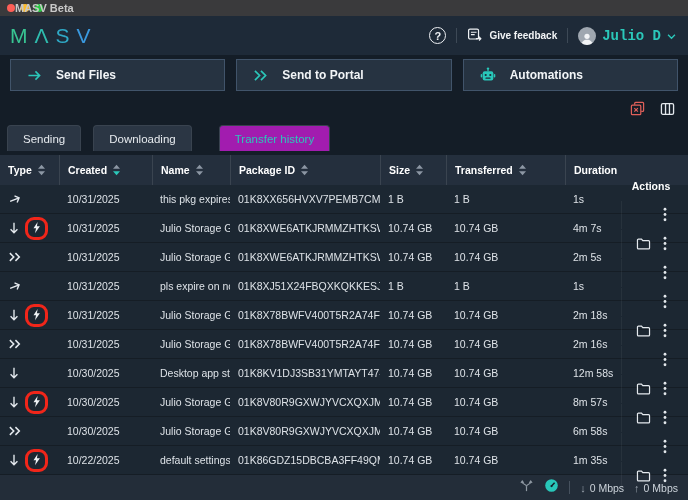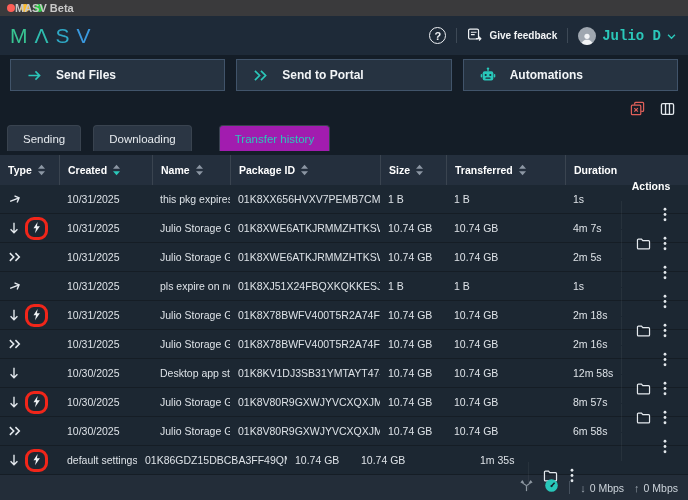--- a/index.html
+++ b/index.html
@@ -576,20 +576,21 @@
       </span>
 
       <span class="bolt-wrap">
         <span>
           <svg width="9" height="13" viewBox="0 0 12 16" fill="#eef2f5">
               <path d="M7.5 0.5L2 9h3.4L4 15.5 10.5 6.3H6.6z"></path>
             </svg>
         </span>
       </span>
     </div>
+    <div class="cell c-created">10/22/2025</div>
     <div class="cell c-name">default settings t…</div>
     <div class="cell c-pkg">01K86GDZ15DBCBA3FF49QMWTX9</div>
     <div class="cell c-size">10.74 GB</div>
     <div class="cell c-transferred">10.74 GB</div>
     <div class="cell c-duration">1m 35s</div>
     <div class="cell c-actions">
       <button class="folder-btn">
         <svg width="15" height="13" viewBox="0 0 16 14" fill="none" stroke="#e4e9ee" stroke-width="1.3">
           <path d="M1.5 3.2a1 1 0 0 1 1-1h3.3l1.5 1.8h6.2a1 1 0 0 1 1 1v6.8a1 1 0 0 1-1 1h-11a1 1 0 0 1-1-1z"></path>
         </svg>

